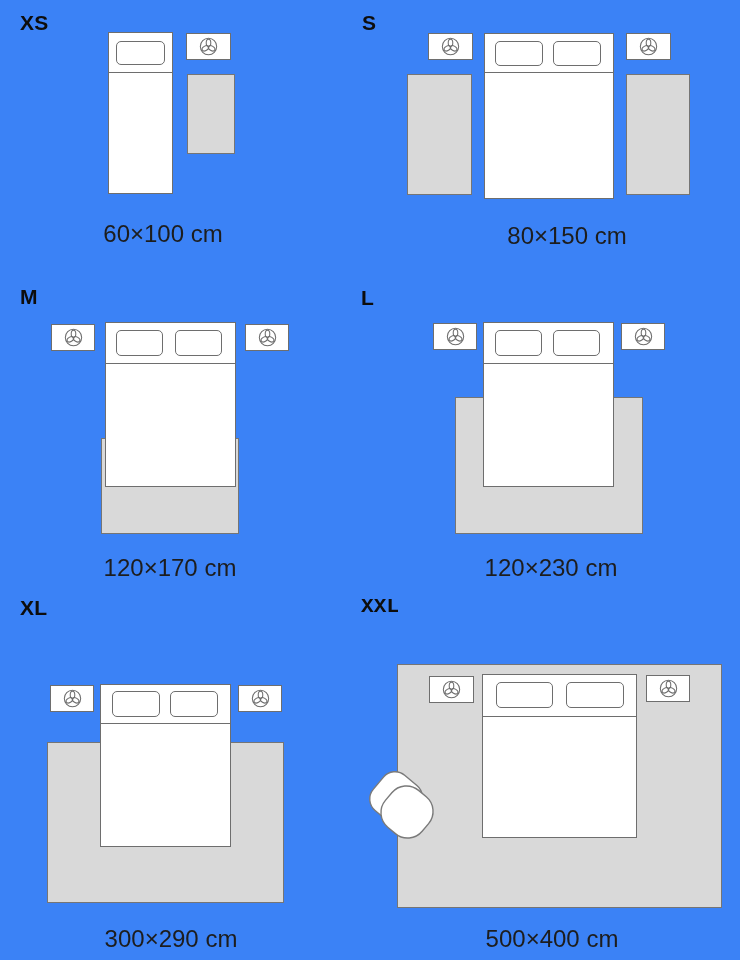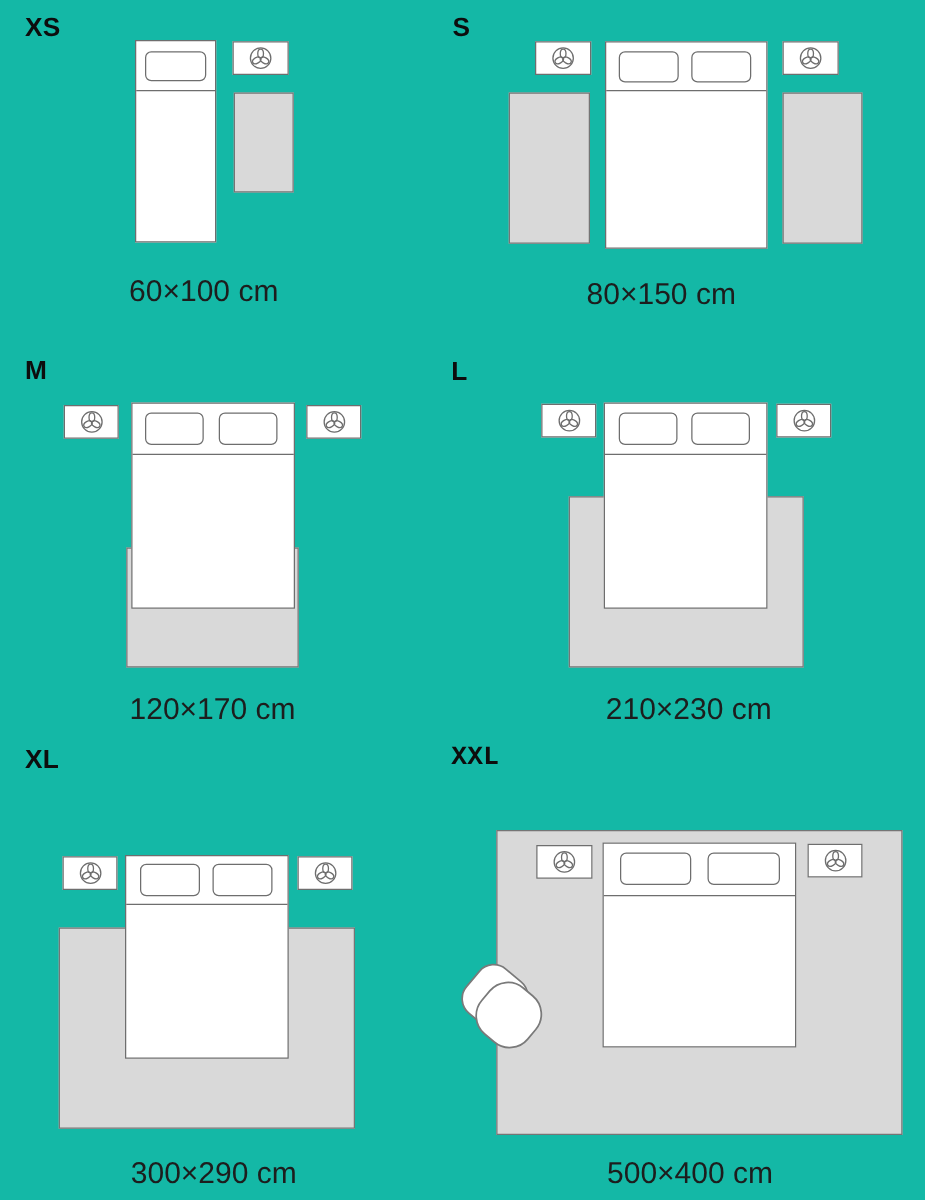--- a/index.html
+++ b/index.html
@@ -1,21 +1,21 @@
 <!DOCTYPE html>
 <html><head>
 <meta charset="utf-8">
 <style>
   html, body { margin: 0; padding: 0; background: #ffffff; }
   body { font-family: "Liberation Sans", sans-serif; }
   .canvas {
     position: relative;
     width: 740px;
     height: 960px;
-    background: #14b8a6;
+    background: #3b82f6;
     overflow: hidden;
   }
   .abs { position: absolute; box-sizing: border-box; }
   .size-label {
     font-size: 21px;
     font-weight: 700;
     color: #0d0d0d;
     line-height: 1;
     letter-spacing: 0.2px;
   }
@@ -111,21 +111,21 @@
         <div class="pillow" style="left:68px; top:7px; width:48px; height:25px;"></div>
       </div>
     </div>
 
     <div class="abs nightstand" style="left:626px; top:33px; width:45px; height:27px;">
       <svg width="19" height="19" viewBox="0 0 20 20">
           <use href="#plant-sym"></use>
         </svg>
     </div>
 
-    <div class="abs caption" style="left:429px; top:223px; width:200px;">80×150 cm</div>
+    <div class="abs caption" style="left:467px; top:223px; width:200px;">80×150 cm</div>
   </section>
 
   <section>
     <div class="abs size-label" style="left:20px; top:286px;">M</div>
 
     <div class="abs rug" style="left:101px; top:438px; width:138px; height:96px;"></div>
 
     <div class="abs nightstand" style="left:51px; top:324px; width:44px; height:27px;">
       <svg width="19" height="19" viewBox="0 0 20 20">
           <use href="#plant-sym"></use>
@@ -165,21 +165,21 @@
         <div class="pillow" style="left:69px; top:7px; width:47px; height:26px;"></div>
       </div>
     </div>
 
     <div class="abs nightstand" style="left:621px; top:323px; width:44px; height:27px;">
       <svg width="19" height="19" viewBox="0 0 20 20">
           <use href="#plant-sym"></use>
         </svg>
     </div>
 
-    <div class="abs caption" style="left:451px; top:555px; width:200px;">210×230 cm</div>
+    <div class="abs caption" style="left:451px; top:555px; width:200px;">120×230 cm</div>
   </section>
 
   <section>
     <div class="abs size-label" style="left:20px; top:597px;text-align:center;">XL</div>
 
     <div class="abs rug" style="left:47px; top:742px; width:237px; height:161px;"></div>
 
     <div class="abs nightstand" style="left:50px; top:685px; width:44px; height:27px;">
       <svg width="19" height="19" viewBox="0 0 20 20">
           <use href="#plant-sym"></use>

